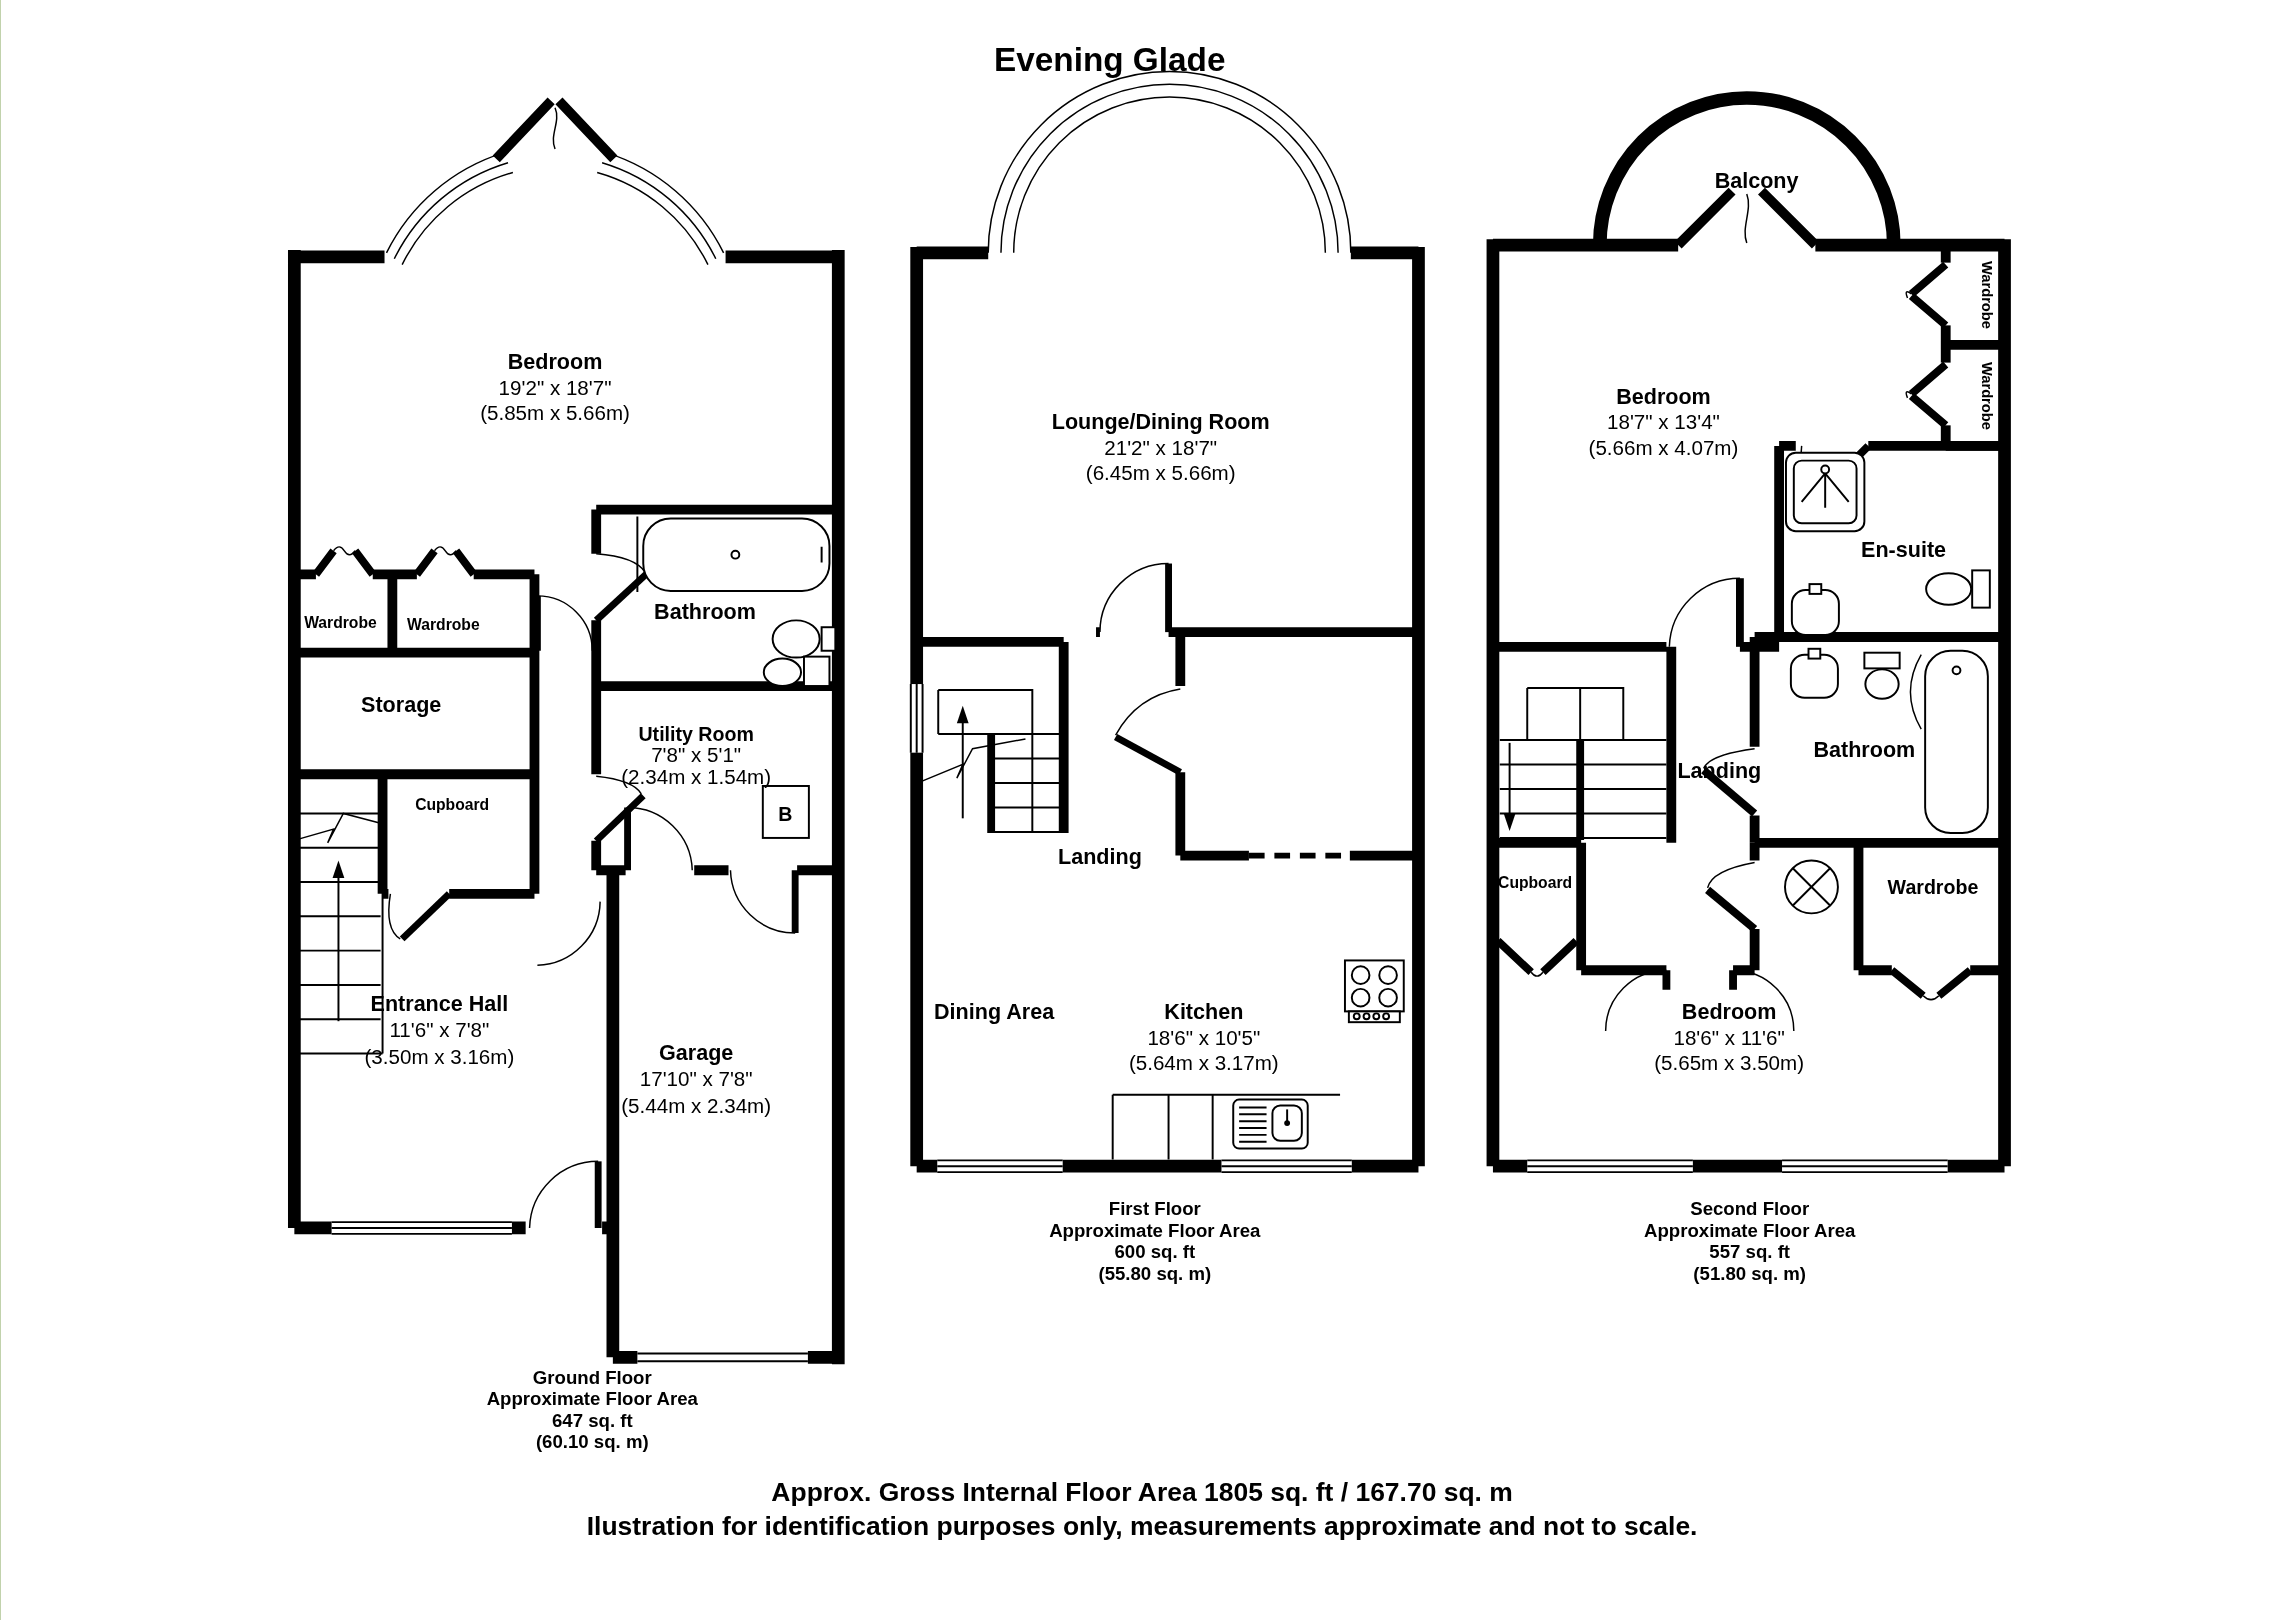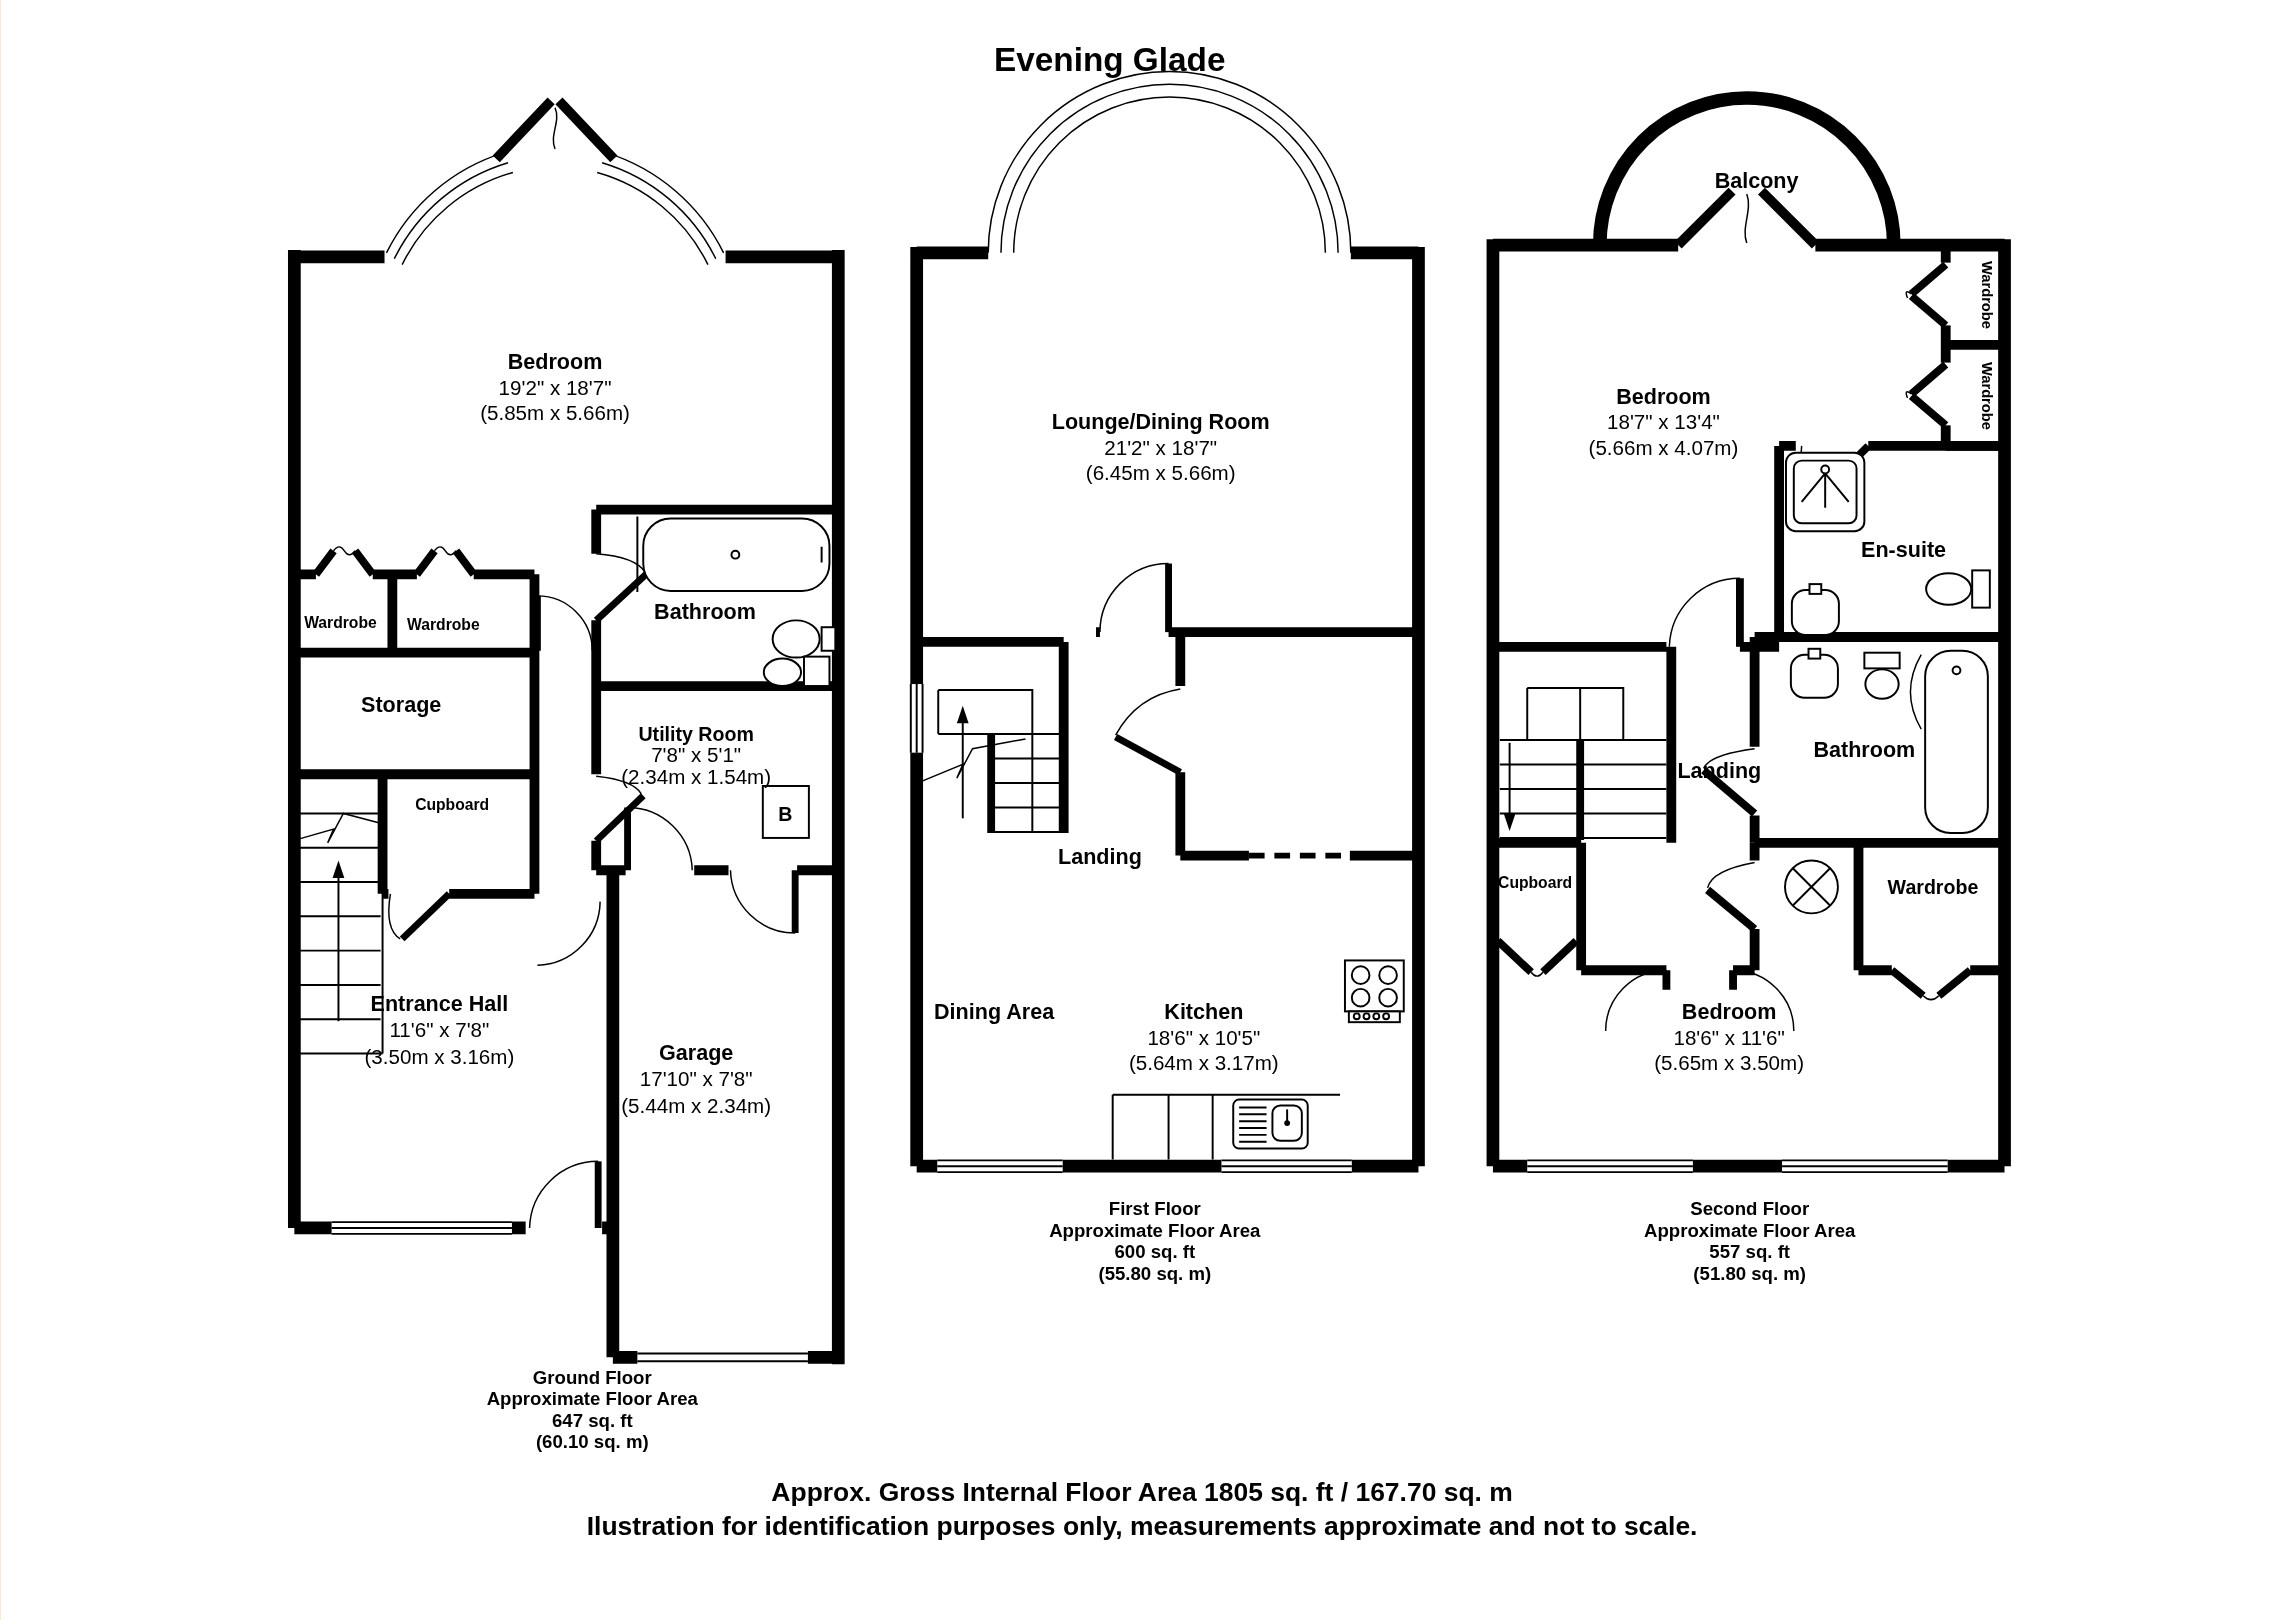--- a/index.html
+++ b/index.html
@@ -1,16 +1,16 @@
 <!DOCTYPE html>
 <html><head>
 <meta charset="utf-8">
 <style>
   html,body{margin:0;padding:0;background:#fff;}
-  .page{width:1849px;height:1620px;background:#fdba74;position:relative;font-family:"Liberation Sans",sans-serif;}
+  .page{width:1849px;height:1620px;background:#4d7c0f;position:relative;font-family:"Liberation Sans",sans-serif;}
   svg{display:block;}
   text{fill:#000;text-anchor:middle;font-family:"Liberation Sans",sans-serif;}
   .title{font-size:34px;font-weight:bold;}
   .rm{font-size:22px;font-weight:bold;}
   .rm20{font-size:20px;font-weight:bold;}
   .dim{font-size:21px;font-weight:normal;}
   .cap{font-size:19px;font-weight:bold;}
   .sm{font-size:16px;font-weight:bold;}
   .smv{font-size:15px;font-weight:bold;}
   .foot{font-size:27px;font-weight:bold;}

